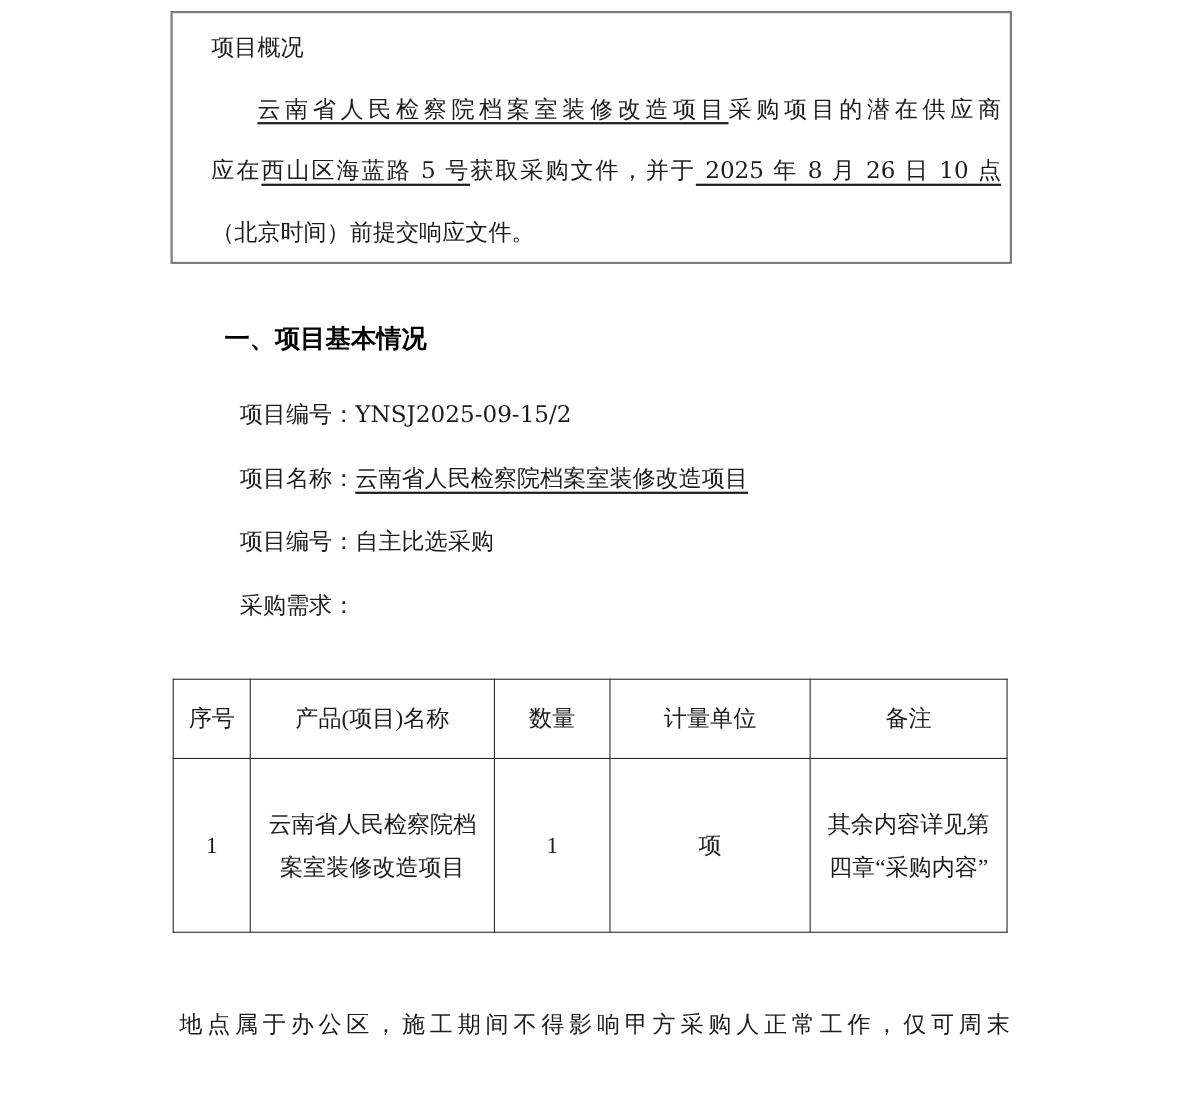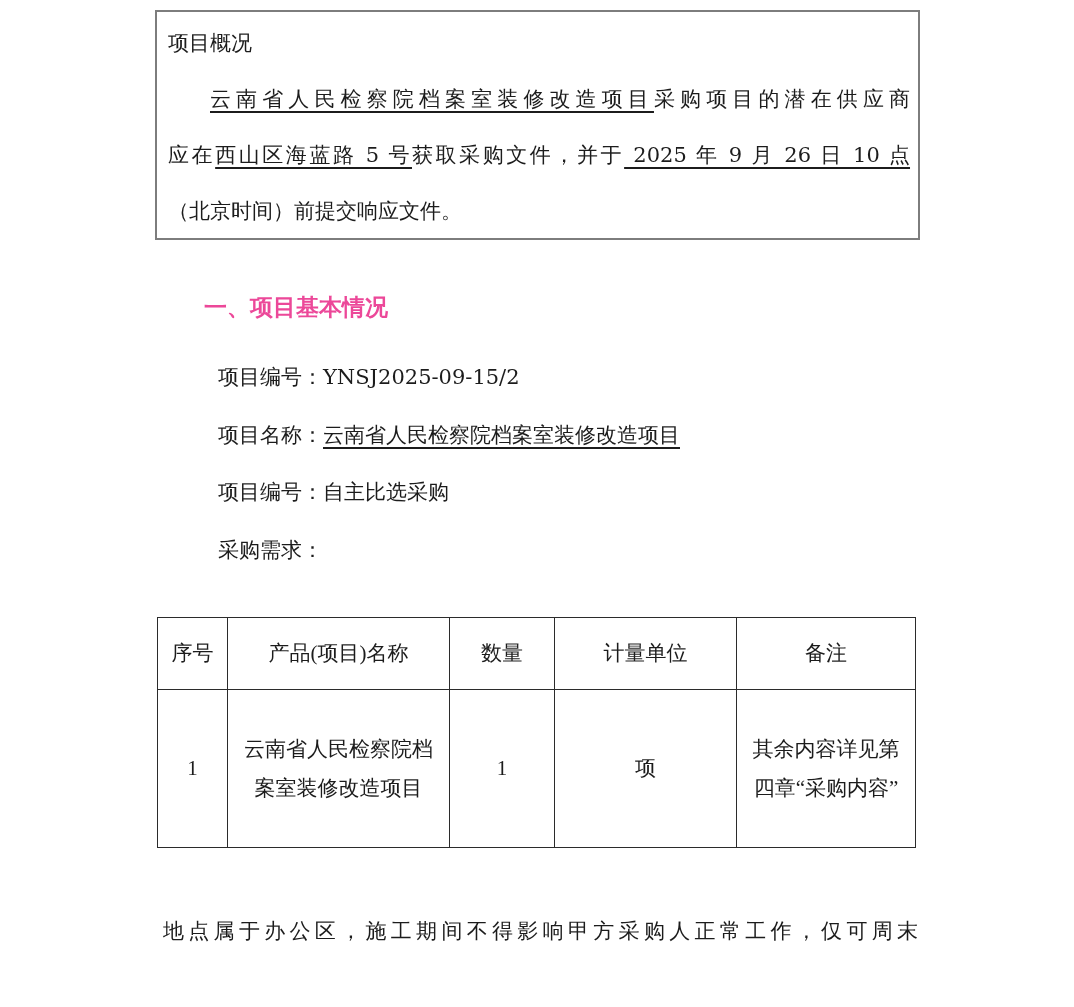--- a/index.html
+++ b/index.html
@@ -26,40 +26,41 @@
     width: 765px;
     height: 230px;
     box-sizing: border-box;
     border: 2px solid #7d7d7d;
     padding: 3px 8px 0 11px;
   }
   .ov-line {
     height: 56px;
     line-height: 56px;
     white-space: nowrap;
+    margin-left: 24px;
   }
   .ov-wrap { white-space: normal; }
   .indent { text-indent: 2em; }
   .jlast { text-align: justify; text-align-last: justify; }
   .ul {
     text-decoration: underline;
     text-underline-offset: 5px;
     text-decoration-thickness: 1.5px;
   }
 
   
   .heading {
     position: absolute;
     left: 204px;
     top: 292px;
     margin: 0;
     font-family: "Liberation Sans", "DejaVu Sans", sans-serif;
     font-weight: bold;
     font-size: 23px;
-    color: #ec4899;
+    color: #000000;
   }
 
   
   .details {
     position: absolute;
     left: 218px;
     top: 349px;
     width: 700px;
   }
   .d-line {
@@ -115,21 +116,21 @@
 <body>
 
 <div class="page">
 
   <div class="overview-box">
     <div class="ov-line">项目概况</div>
     <div class="ov-line ov-wrap indent jlast">
       <span class="ul">云南省人民检察院档案室装修改造项目</span><span>采购项目的潜在供应商</span>
     </div>
     <div class="ov-line ov-wrap jlast">
-      <span>应在</span><span class="ul">西山区海蓝路 5 号</span><span>获取采购文件，并于</span><span class="ul"> 2025 年 9 月 26 日 10 点</span>
+      <span>应在</span><span class="ul">西山区海蓝路 5 号</span><span>获取采购文件，并于</span><span class="ul"> 2025 年 8 月 26 日 10 点</span>
     </div>
     <div class="ov-line">（北京时间）前提交响应文件。</div>
   </div>
 
   <h2 class="heading">一、项目基本情况</h2>
 
   <div class="details">
     <div class="d-line">
       <span>项目编号：</span><span>YNSJ2025-09-15/2</span>
     </div>

